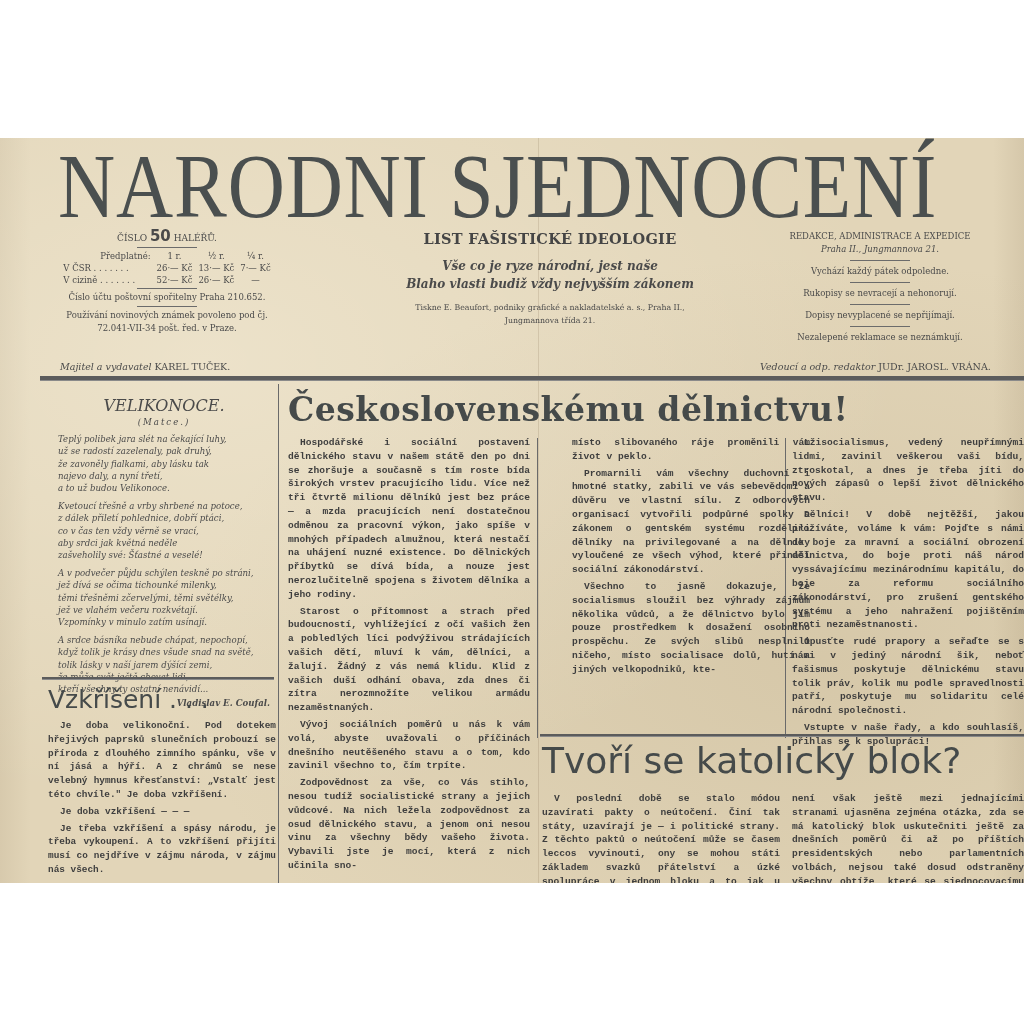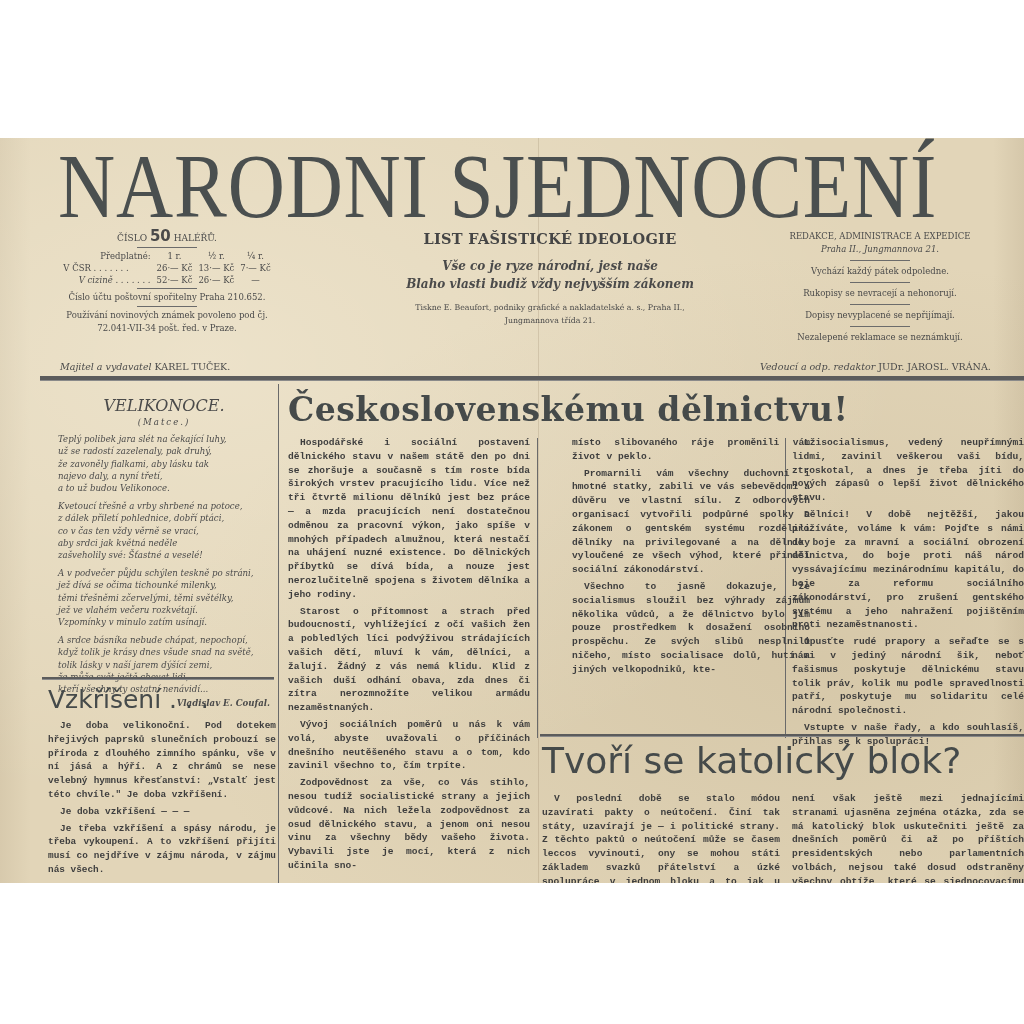--- a/index.html
+++ b/index.html
@@ -66,21 +66,21 @@
           <td>½ r.</td>
           <td>¼ r.</td>
         </tr>
         <tr>
           <td style="text-align:left;"><span>V ČSR</span> . . . . . . .</td>
           <td>26·— Kč</td>
           <td>13·— Kč</td>
           <td>7·— Kč</td>
         </tr>
         <tr>
-          <td style="text-align:right;font-style:italic;"><span>V cizině</span> . . . . . . .</td>
+          <td style="text-align:left;"><span>V cizině</span> . . . . . . .</td>
           <td>52·— Kč</td>
           <td>26·— Kč</td>
           <td>—</td>
         </tr>
       </tbody>
         </table>
     </div>
     <div class="rule-short"></div>
     <div>Číslo účtu poštovní spořitelny Praha 210.652.</div>
     <div class="rule-short"></div>

